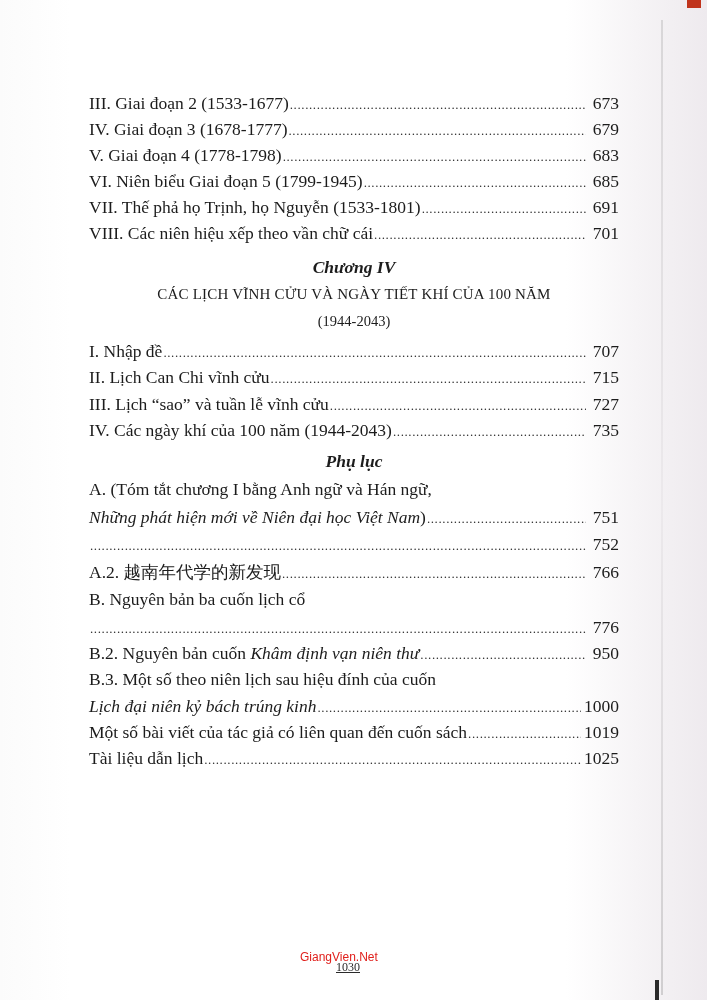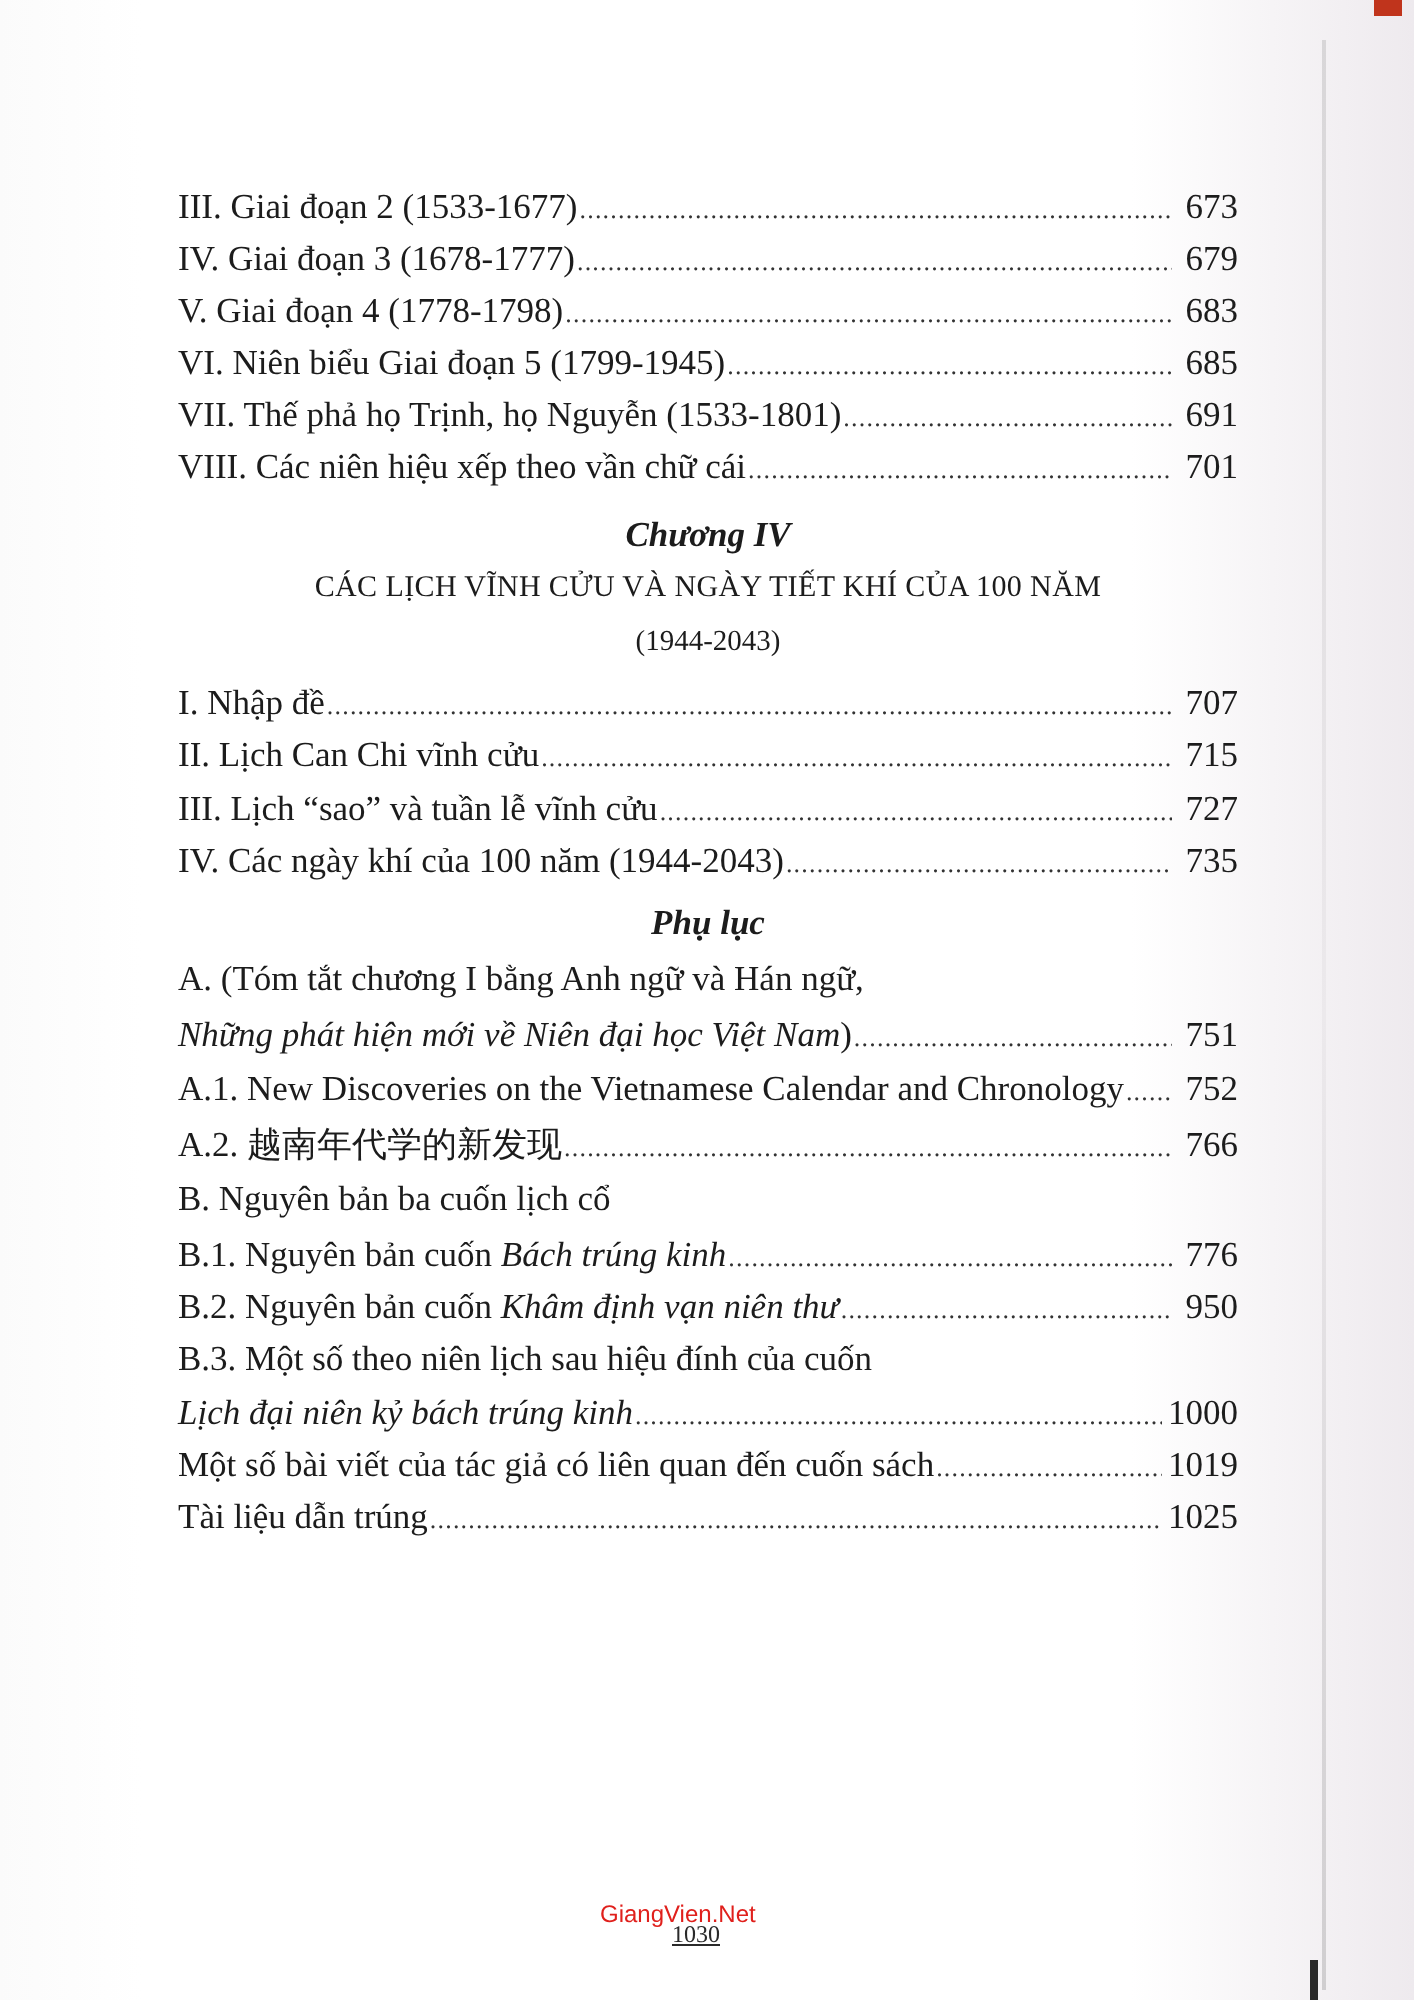--- a/index.html
+++ b/index.html
@@ -129,34 +129,32 @@
 
     <div class="row plain" style="top:386px">
       <span class="label">A. (Tóm tắt chương I bằng Anh ngữ và Hán ngữ,</span>
     </div>
     <div class="row" style="top:414px">
       <span class="label"><span class="it">Những phát hiện mới về Niên đại học Việt Nam</span><span>)</span></span>
       <span class="dots"></span>
       <span class="page-num">751</span>
     </div>
     <div class="row" style="top:441px">
-      <span class="label">A.1. New Discoveries on the Vietnamese Calendar and Chronology</span>
       <span class="dots"></span>
       <span class="page-num">752</span>
     </div>
     <div class="row" style="top:469px">
       <span class="label">A.2. 越南年代学的新发现</span>
       <span class="dots"></span>
       <span class="page-num">766</span>
     </div>
     <div class="row plain" style="top:496px">
       <span class="label">B. Nguyên bản ba cuốn lịch cổ</span>
     </div>
     <div class="row" style="top:524px">
-      <span class="label"><span>B.1. Nguyên bản cuốn </span><span class="it">Bách trúng kinh</span></span>
       <span class="dots"></span>
       <span class="page-num">776</span>
     </div>
     <div class="row" style="top:550px">
       <span class="label"><span>B.2. Nguyên bản cuốn </span><span class="it">Khâm định vạn niên thư</span></span>
       <span class="dots"></span>
       <span class="page-num">950</span>
     </div>
     <div class="row plain" style="top:576px">
       <span class="label">B.3. Một số theo niên lịch sau hiệu đính của cuốn</span>
@@ -165,21 +163,21 @@
       <span class="label it">Lịch đại niên kỷ bách trúng kinh</span>
       <span class="dots"></span>
       <span class="page-num">1000</span>
     </div>
     <div class="row" style="top:629px">
       <span class="label">Một số bài viết của tác giả có liên quan đến cuốn sách</span>
       <span class="dots"></span>
       <span class="page-num">1019</span>
     </div>
     <div class="row" style="top:655px">
-      <span class="label">Tài liệu dẫn trúng</span>
+      <span class="label">Tài liệu dẫn lịch</span>
       <span class="dots"></span>
       <span class="page-num">1025</span>
     </div>
   </div>
 
   <div class="footer-num">1030</div>
   <div class="watermark">GiangVien.Net</div>
 </div>
 
 </body></html>

